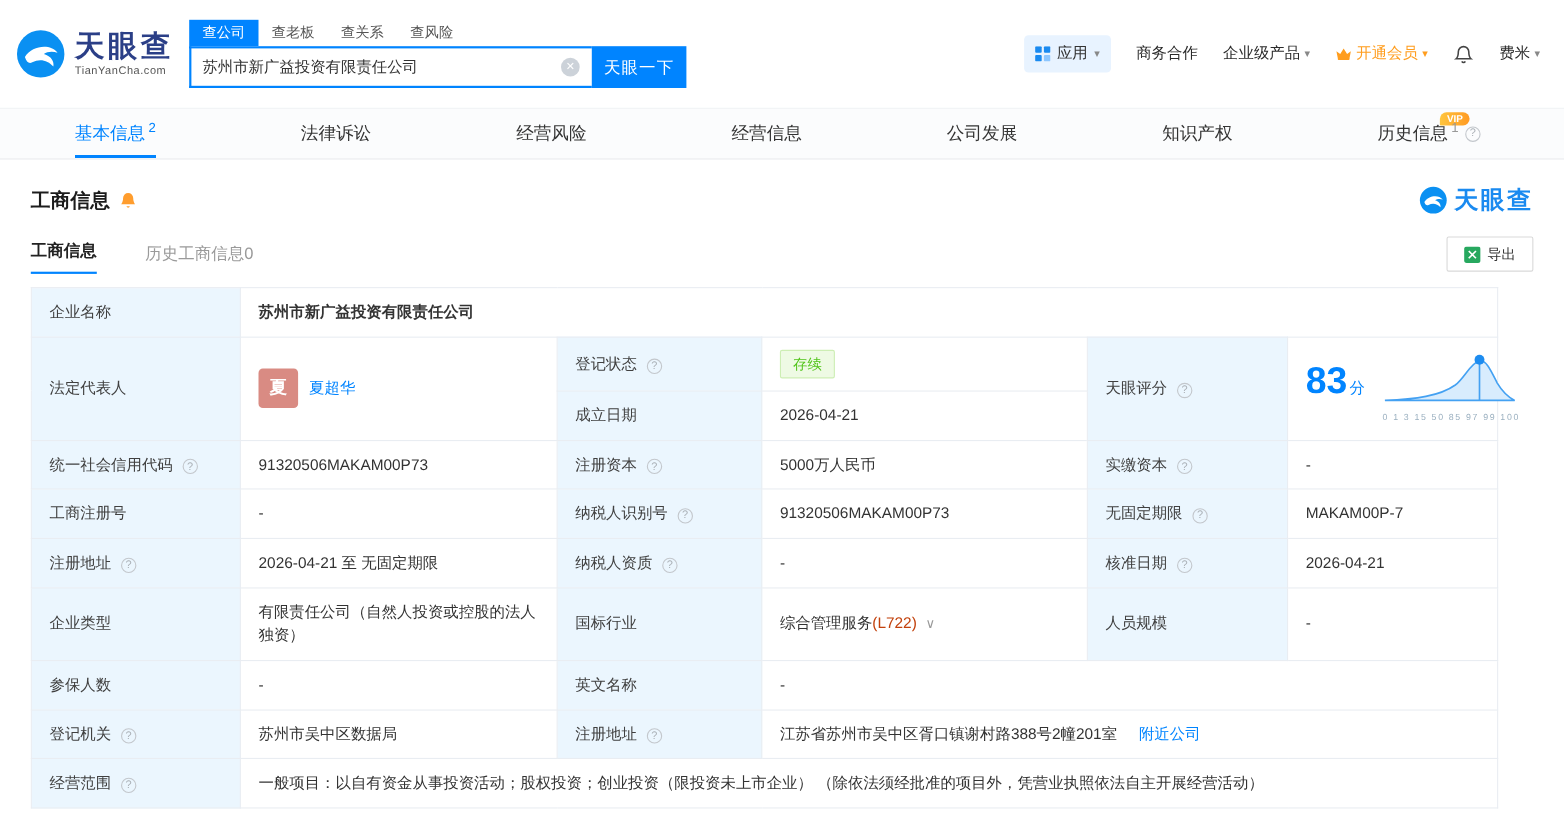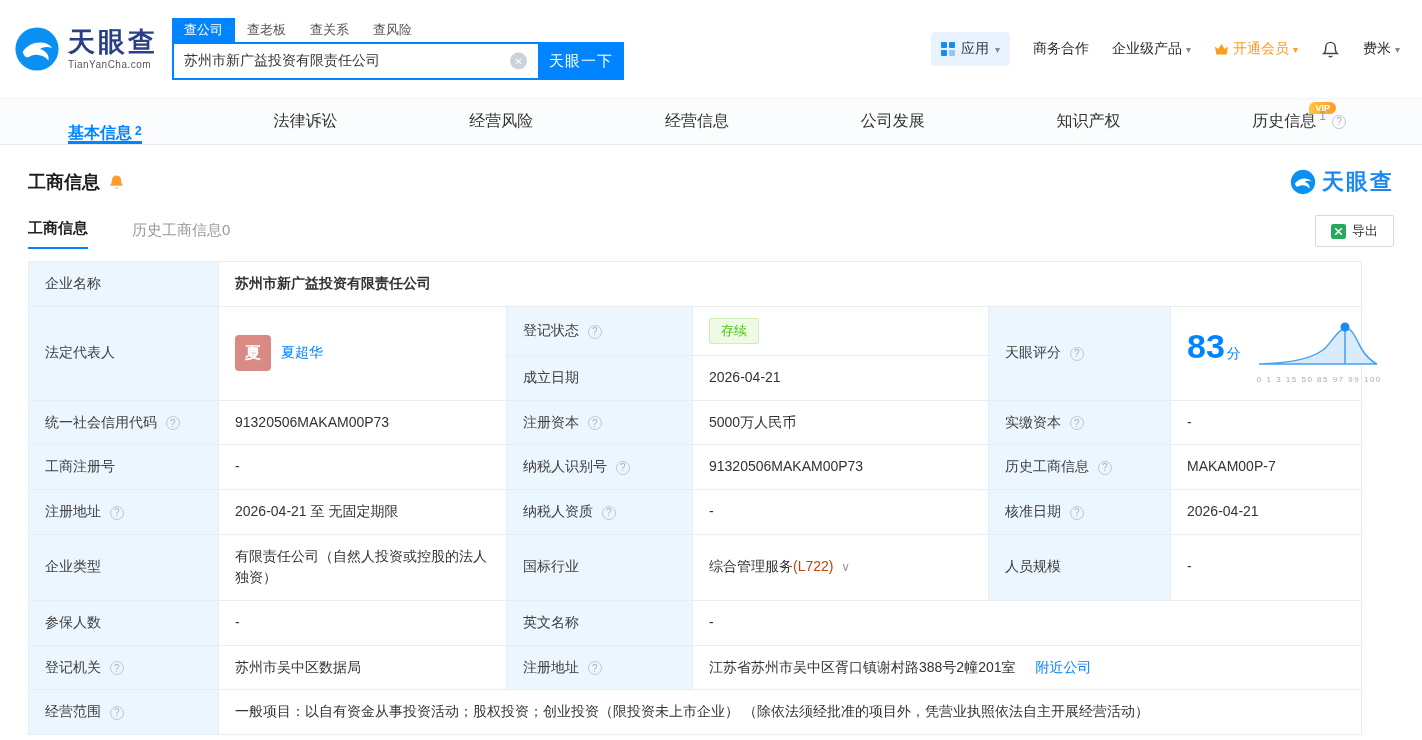--- a/index.html
+++ b/index.html
@@ -39,21 +39,21 @@
               padding:8px 10px; cursor:pointer; }
   .nav-item { display:flex; align-items:center; gap:4px; font-size:14px; color:#2a2a2a; cursor:pointer; white-space:nowrap; }
   .nav-item.vip { color:#ff9d1e; }
   .caret { font-size:10px; color:#888; }
   .nav-item.vip .caret { color:#ff9d1e; }
 
   
   .main-tabs { height:47px; background:#fbfcfd; border-top:1px solid #f1f3f5; border-bottom:1px solid #e9ebee;
                display:flex; justify-content:space-between; padding:0 72px 0 68px; }
   .main-tab { display:flex; align-items:center; font-size:16px; color:#333; cursor:pointer; position:relative; }
-  .main-tab.active { color:#0084ff; font-weight:bold; box-shadow:inset 0 -3px 0 #0084ff;align-items:flex-end; }
+  .main-tab.active { color:#0084ff; font-weight:normal; box-shadow:inset 0 -3px 0 #0084ff; }
   .sup { font-size:12px; margin-left:3px; position:relative; top:-6px; }
   .sup.blue { color:#0084ff; }
   .sup.gray { color:#999; }
   .vip-tag { position:absolute; top:3px; right:14px; background:linear-gradient(90deg,#ffc53d,#ff9a23);
              color:#fff; font-size:9px; font-weight:bold; padding:1px 6px; border-radius:7px 7px 7px 1px; }
   .help-ring { width:14px; height:14px; border:1px solid #c3c7cc; border-radius:50%; color:#aab0b6;
                font-size:10px; display:inline-flex; align-items:center; justify-content:center;
                margin-left:6px; cursor:pointer; flex:none; }
   .main-tab.history { padding-right:4px;justify-content:space-between; }
 
@@ -305,21 +305,21 @@
       <td class="lbl">
         <span>工商注册号</span>
       </td>
       <td class="val">-</td>
       <td class="lbl">
         <span>纳税人识别号</span>
         <span class="help-ring">?</span>
       </td>
       <td class="val">91320506MAKAM00P73</td>
       <td class="lbl">
-        <span>历史工商信息</span>
+        <span>无固定期限</span>
         <span class="help-ring">?</span>
       </td>
       <td class="val">MAKAM00P-7</td>
     </tr>
 
     <tr>
       <td class="lbl">
         <span>注册地址</span>
         <span class="help-ring">?</span>
       </td>

